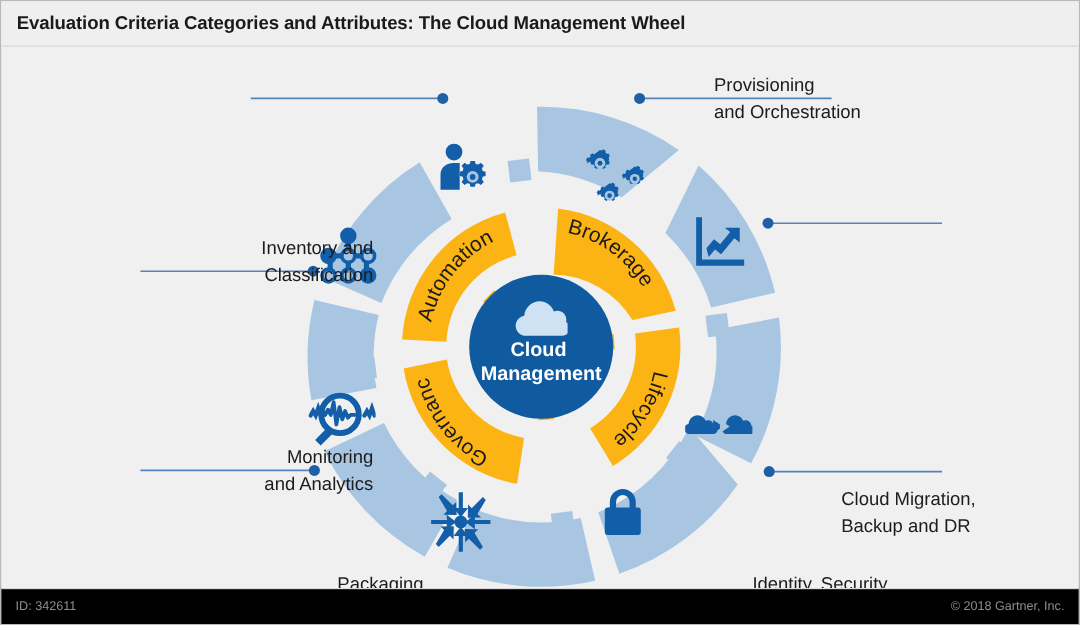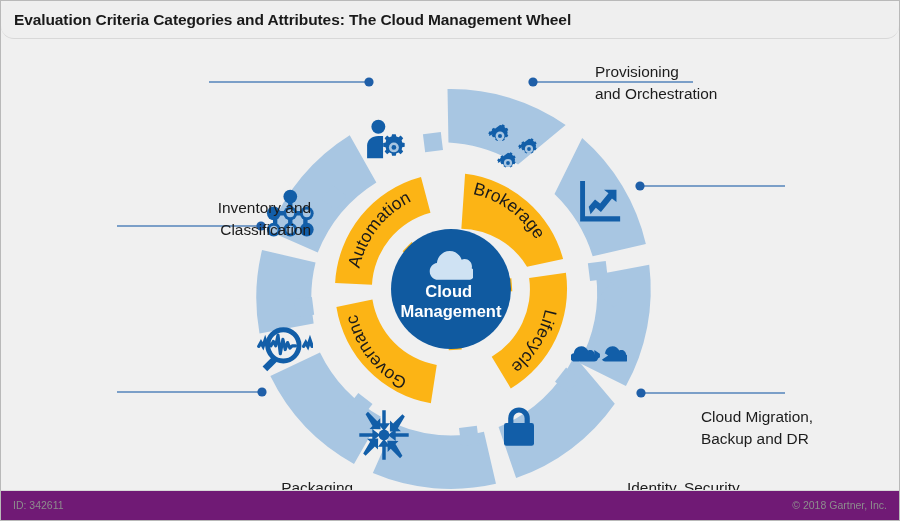--- a/index.html
+++ b/index.html
@@ -15,36 +15,36 @@
     background: #f0f0f0;
     border: 1px solid #b9b9b9;
     overflow: hidden;
   }
   #title-bar {
     position: absolute;
     left: 0; top: 0; right: 0;
     height: 38px;
     background: #efefef;
     border-bottom: 1px solid #d8d8d8;
-    display: flex; align-items: center; border-radius: 13px;
+    display: flex; align-items: center;
   }
   #title-text {
     margin-left: 13px;
     font-size: 15.5px;
     font-weight: bold;
     color: #1a1a1a;
     letter-spacing: -0.1px;
     white-space: nowrap;
   }
   #footer-bar {
     position: absolute;
     left: 0; right: 0; bottom: 0;
     height: 30px;
     border-top: 1px solid #d8d8d8;
-    background: #701a75;
+    background: #000000;
   }
   #footer-id {
     position: absolute; left: 12px; top: 8px;
     font-size: 10.5px; color: #8d8d8d;
   }
   #footer-copy {
     position: absolute; right: 12px; top: 8px;
     font-size: 10.5px; color: #8d8d8d; text-align: center;
   }
   #wheel-stage {
@@ -297,20 +297,22 @@
 
     <div class="lbl l" style="left:700px; top:334px; width:196px;margin-top:33px;">Cloud Migration,
 Backup and DR</div>
 
     <div class="lbl l" style="left:626px; top:438px; width:262px;">Identity, Security
 and Compliance</div>
 
     <div class="lbl r" style="left:100px; top:438px; width:252px;">Packaging
 and Delivery</div>
 
+    <div class="lbl r" style="left:60px; top:332px; width:250px;">Monitoring
+and Analytics</div>
 
     <div class="lbl r" style="left:60px; top:158px; width:250px;">Inventory and
 Classification</div>
   </div>
 
   <div id="footer-bar">
     <div id="footer-id">ID: 342611</div>
     <div id="footer-copy">© 2018 Gartner, Inc.</div>
   </div>
 

